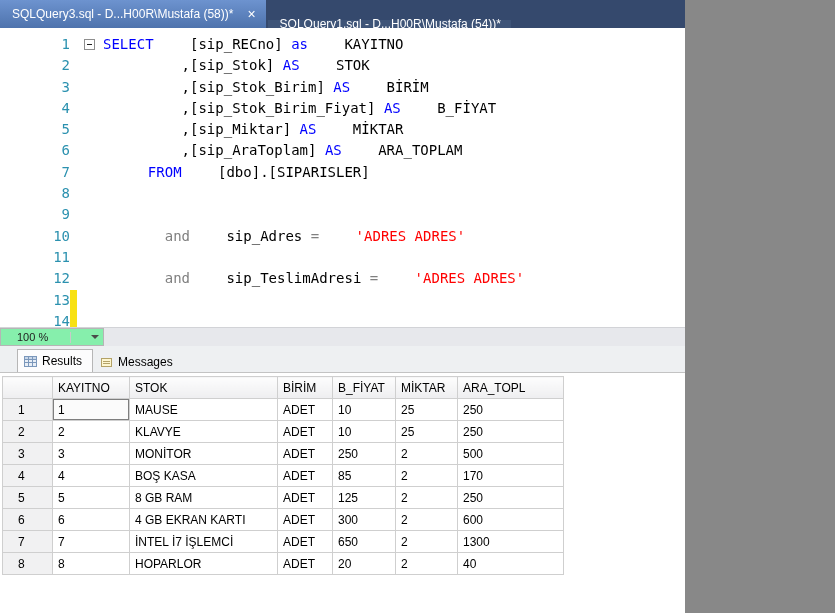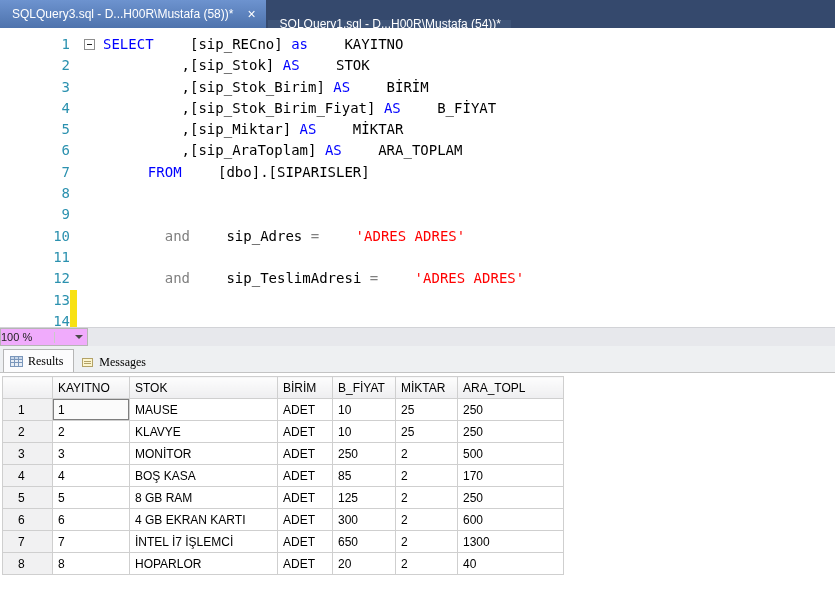--- a/index.html
+++ b/index.html
@@ -1,17 +1,17 @@
 <!DOCTYPE html>
 <html><head>
 <meta charset="utf-8">
 <style>
   * { box-sizing: border-box; margin: 0; padding: 0; }
   body { font-family: "Liberation Sans", sans-serif; background: #888; }
-  .window { position: relative; width: 835px; height: 613px; background: #fff; overflow: hidden; }
+  .window { position: relative; width: 685px; height: 613px; background: #fff; overflow: hidden; }
 
   
   .tabbar { height: 28px; background: #35496d; display: flex; align-items: stretch; }
   .tab { display: flex; align-items: center; padding: 0 10px 0 12px; font-size: 12px; color: #fff; white-space: nowrap; cursor: default; }
   .tab.active { background: linear-gradient(180deg, #6d93cf 0%, #4e73ad 100%); }
   .tab.inactive { background: #3e5478; margin-left: 2px; margin-top: 20px; }
   .tab .close { margin-left: 14px; font-size: 14px; line-height: 12px; color: #fff; }
 
   
   .editor { position: relative; height: 299px; background: #fff; overflow: hidden; padding-top: 6px;
@@ -24,26 +24,26 @@
   .collapse { position: absolute; left: 7px; top: 5px; width: 11px; height: 11px; border: 1px solid #8e8e8e; background: #fff; }
   .collapse::after { content: ""; position: absolute; left: 2px; right: 2px; top: 4px; height: 1px; background: #222; }
   .code { flex: 1 1 auto; color: #000; }
   .tok-kw  { color: #0000ff; }
   .tok-pl  { color: #000000; margin-left: 28px; }
   .tok-op  { color: #808080; }
   .tok-str { color: #ff0000; }
 
   
   .zoombar { height: 19px; background: #e7e8ec; border-top: 1px solid #d2d3d7; display: flex; align-items: stretch; }
-  .zoomctl { display: flex; align-items: center; background: #f0abfc; border: 1px solid #b5b5b5; font-size: 11px; color: #222; padding: 0 4px 0 0; cursor: default; gap: 16px; }
+  .zoomctl { display: flex; align-items: center; background: #86efac; border: 1px solid #b5b5b5; font-size: 11px; color: #222; padding: 0 4px 0 16px; cursor: default; gap: 16px; }
   .zoomctl .sep { width: 1px; height: 11px; background: #c9c9c9; margin: 0 4px 0 6px; }
   .caret-down { width: 0; height: 0; border-left: 4px solid transparent; border-right: 4px solid transparent; border-top: 4px solid #4a4a4a; }
 
   
-  .rtabs { height: 26px; background: #eef0f2; display: flex; align-items: flex-end; padding-left: 3px; font-family: Liberation Serif, serif; }
+  .rtabs { height: 26px; background: #eef0f2; display: flex; align-items: flex-end; padding-left: 17px; }
   .rtab { display: flex; align-items: center; gap: 5px; font-size: 12px; color: #000; padding: 0 10px 0 6px; cursor: default; }
   .rtab.active { background: #fcfcfd; border: 1px solid #b6b6b6; border-bottom: none; height: 23px; }
   .rtab.inactive { height: 20px; border: 1px solid transparent; justify-content: space-between; }
   .rcontent { background: #fff; height: 241px; padding: 3px 0 0 2px; border-top: 1px solid #c3c3c3; }
 
   table.grid { border-collapse: collapse; table-layout: fixed; font-size: 12px; font-family: "Liberation Sans", sans-serif; }
   .grid th, .grid td { height: 22px; padding: 0 5px; border: 1px solid #cfcfcf; font-weight: normal; text-align: left; white-space: nowrap; overflow: hidden; }
   .grid thead th { background: linear-gradient(180deg, #fdfdfd, #eeeef0); }
   .grid tbody th { background: #f1f1f2; padding-left: 15px; }
   .grid td { background: #fff; color: #000; }

